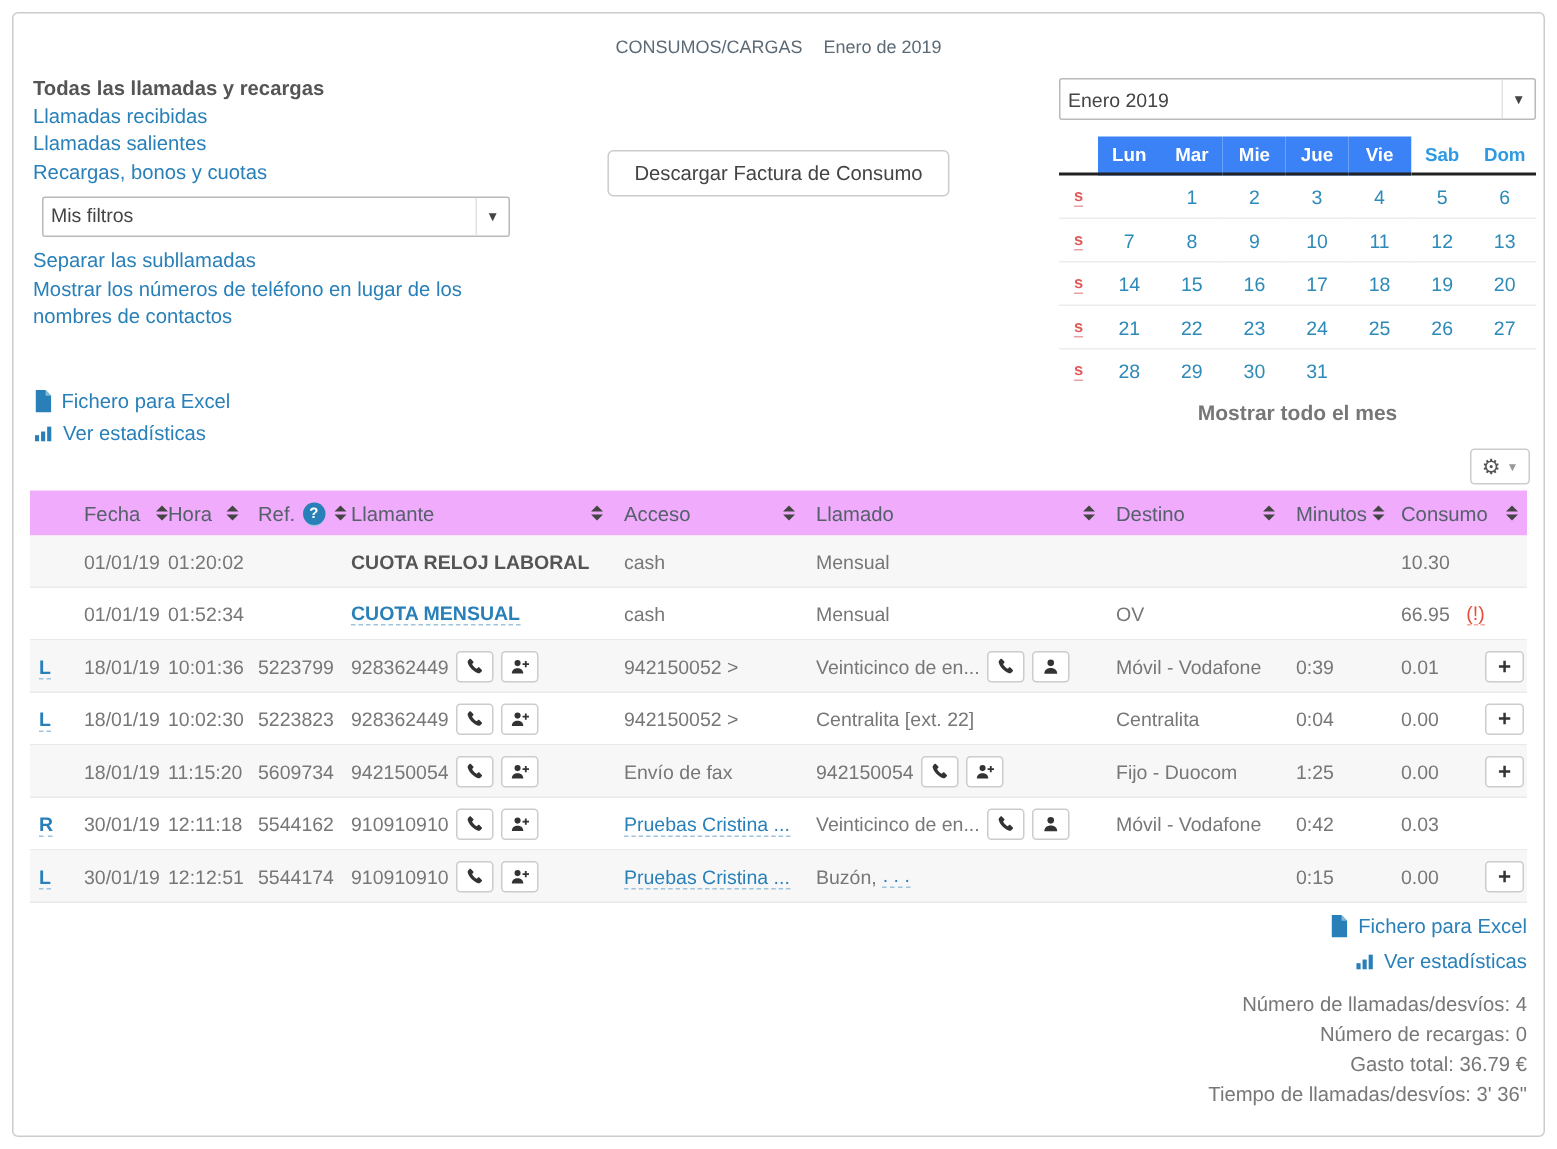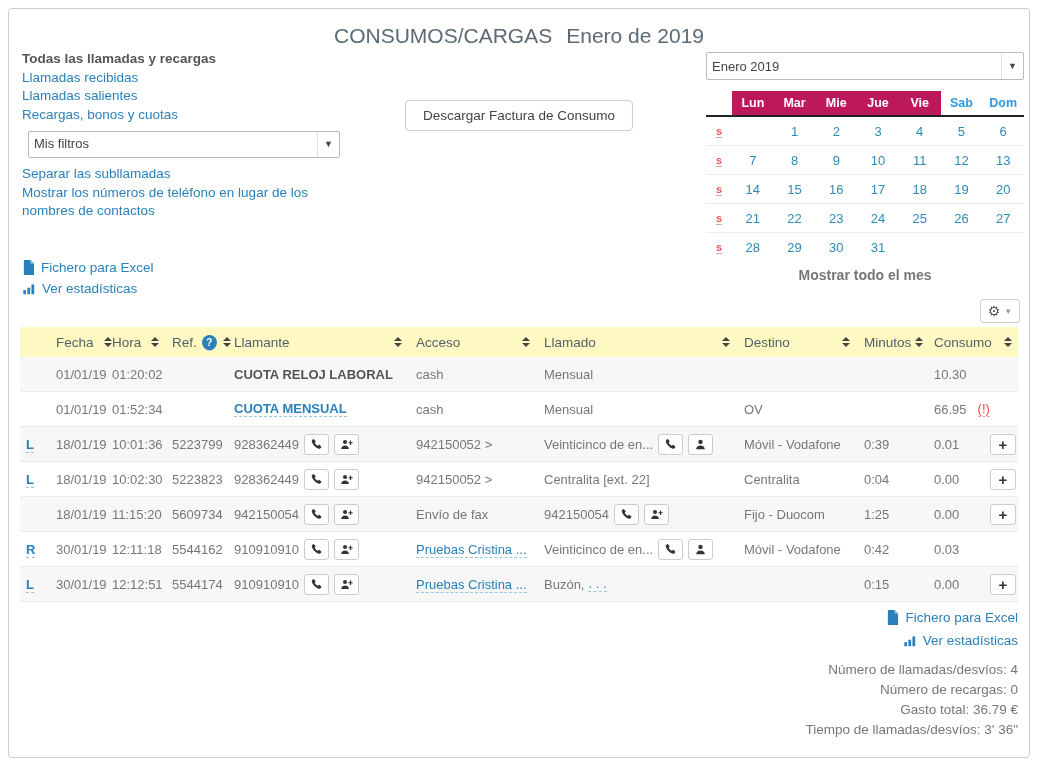--- a/index.html
+++ b/index.html
@@ -3,21 +3,21 @@
 <meta charset="utf-8">
 <style>
   * { box-sizing: border-box; margin: 0; padding: 0; }
   html,body { width:1038px; height:766px; background:#fff;
     font-family:"Liberation Sans", sans-serif; color:#777; overflow:hidden; }
   .page-border { position:absolute; inset:8px; border:1px solid #ccc; border-radius:4px;
     pointer-events:none; }
 
   
   .title { position:absolute; top:24px; left:0; width:100%; text-align:center;
-    font-size:21px; color:#5c6a75; }
+    font-size:12px; color:#5c6a75; }
   .title .t2 { margin-left:14px; }
 
   
   .filters { position:absolute; left:22px; top:50px; width:340px; font-size:13.5px; line-height:18.5px; }
   .filters .hd { font-weight:bold; color:#555; }
   .lnk { color:#2980b9; cursor:pointer; }
   .select { display:flex; align-items:center; justify-content:space-between;
     width:312px; height:27px; margin:7px 0 7px 6px; border:1px solid #b9b9b9; border-radius:2px;
     background:#fff; color:#444; font-size:13px; padding-left:5px; cursor:pointer; }
   .select .caret { font-size:9px; color:#444; padding:0 6px; border-left:1px solid #e2e2e2;
@@ -34,41 +34,41 @@
     font-size:13.5px; color:#444; font-family:inherit; cursor:pointer;margin-top:44px; }
 
   
   .rightpanel { position:absolute; top:52px; right:14px; width:318px; }
   .rightpanel .select { width:100%; margin:0; height:28px; }
   .cal { margin-top:11px; }
   .cal-grid { display:grid; grid-template-columns:26px repeat(7,1fr); }
   .cal-h { height:26px; display:flex; align-items:center; justify-content:center;
     font-size:12.5px; font-weight:bold; color:#2e9ae4; background:#fff;
     border-bottom:2px solid #222; }
-  .cal-h.hi { background:#be185d; color:#fff; }
+  .cal-h.hi { background:#3b82f6; color:#fff; }
   .cal-h.empty { background:#fff; }
   .cal-s, .cal-d { height:29px; display:flex; align-items:center; justify-content:center;
     border-bottom:1px solid #ececec; }
   .cal-grid2 > :nth-last-child(-n+8) { border-bottom:none; }
   .wlink { font-size:11px; font-weight:bold; color:#e05a5a; cursor:pointer;
     border-bottom:1px dashed #e8a0a0; line-height:12px; }
   .dlink { font-size:13px; color:#2e8ab8; cursor:pointer; }
   .cal-footer { text-align:center; font-size:14px; font-weight:bold; color:#777;
     margin-top:5px; cursor:pointer; }
 
   
   .gear-btn { position:absolute; right:18px; top:299px; width:40px; height:24px;
     border:1px solid #ccc; border-radius:3px; background:#fff; display:flex;
     align-items:center; justify-content:center; gap:4px; cursor:pointer; }
   .gear-btn .g { font-size:14px; color:#555; line-height:1; }
   .gear-btn .c { font-size:8px; color:#999; }
 
   
   .tbl { position:absolute; left:20px; top:327px; width:998px; font-size:13px; }
-  .thead { display:flex; align-items:center; height:30px; background:#fef9c3; color:#55606a;
+  .thead { display:flex; align-items:center; height:30px; background:#f0abfc; color:#55606a;
     font-size:13.5px; }
   .trow { display:flex; align-items:center; height:35px; border-bottom:1px solid #eaeaea; }
   .trow:nth-child(odd) { background:#f7f7f7; }
   .c0 { width:36px; padding-left:6px; }
   .c1 { width:56px; }
   .c2 { width:60px; }
   .c3 { width:62px; }
   .c4 { width:182px; display:flex; align-items:center; }
   .c5 { width:128px; }
   .c6 { width:200px; display:flex; align-items:center; }

